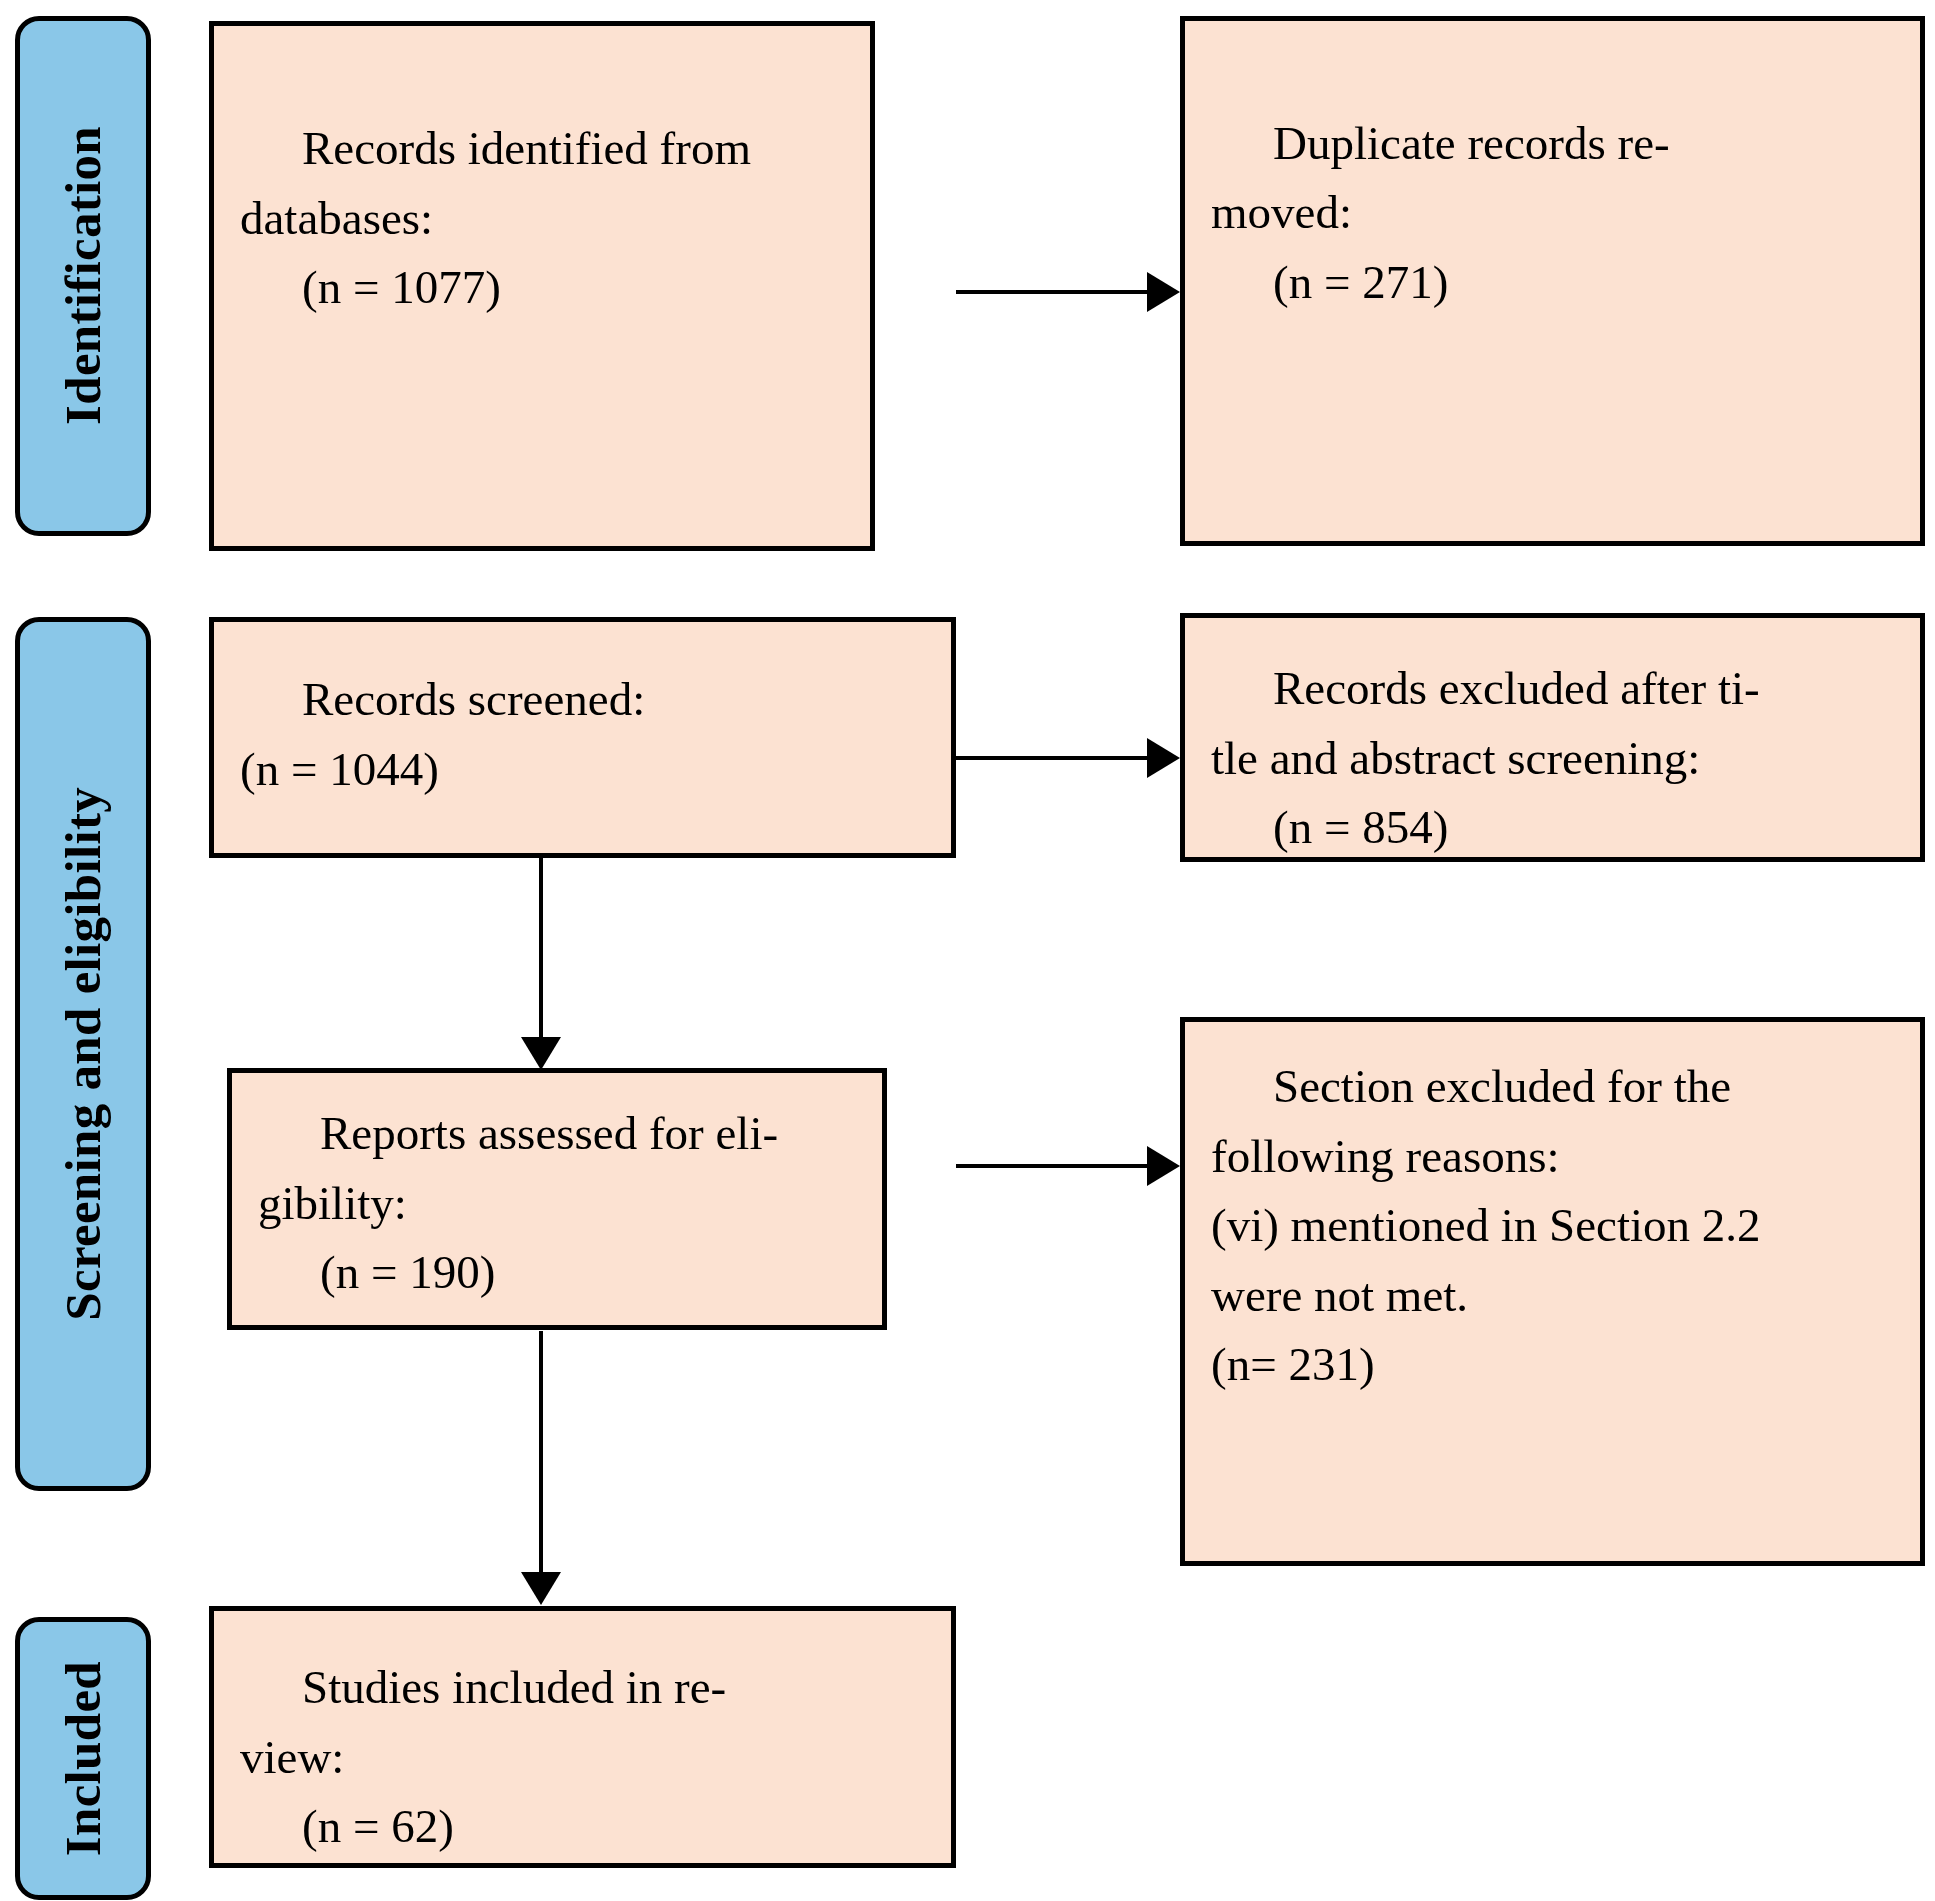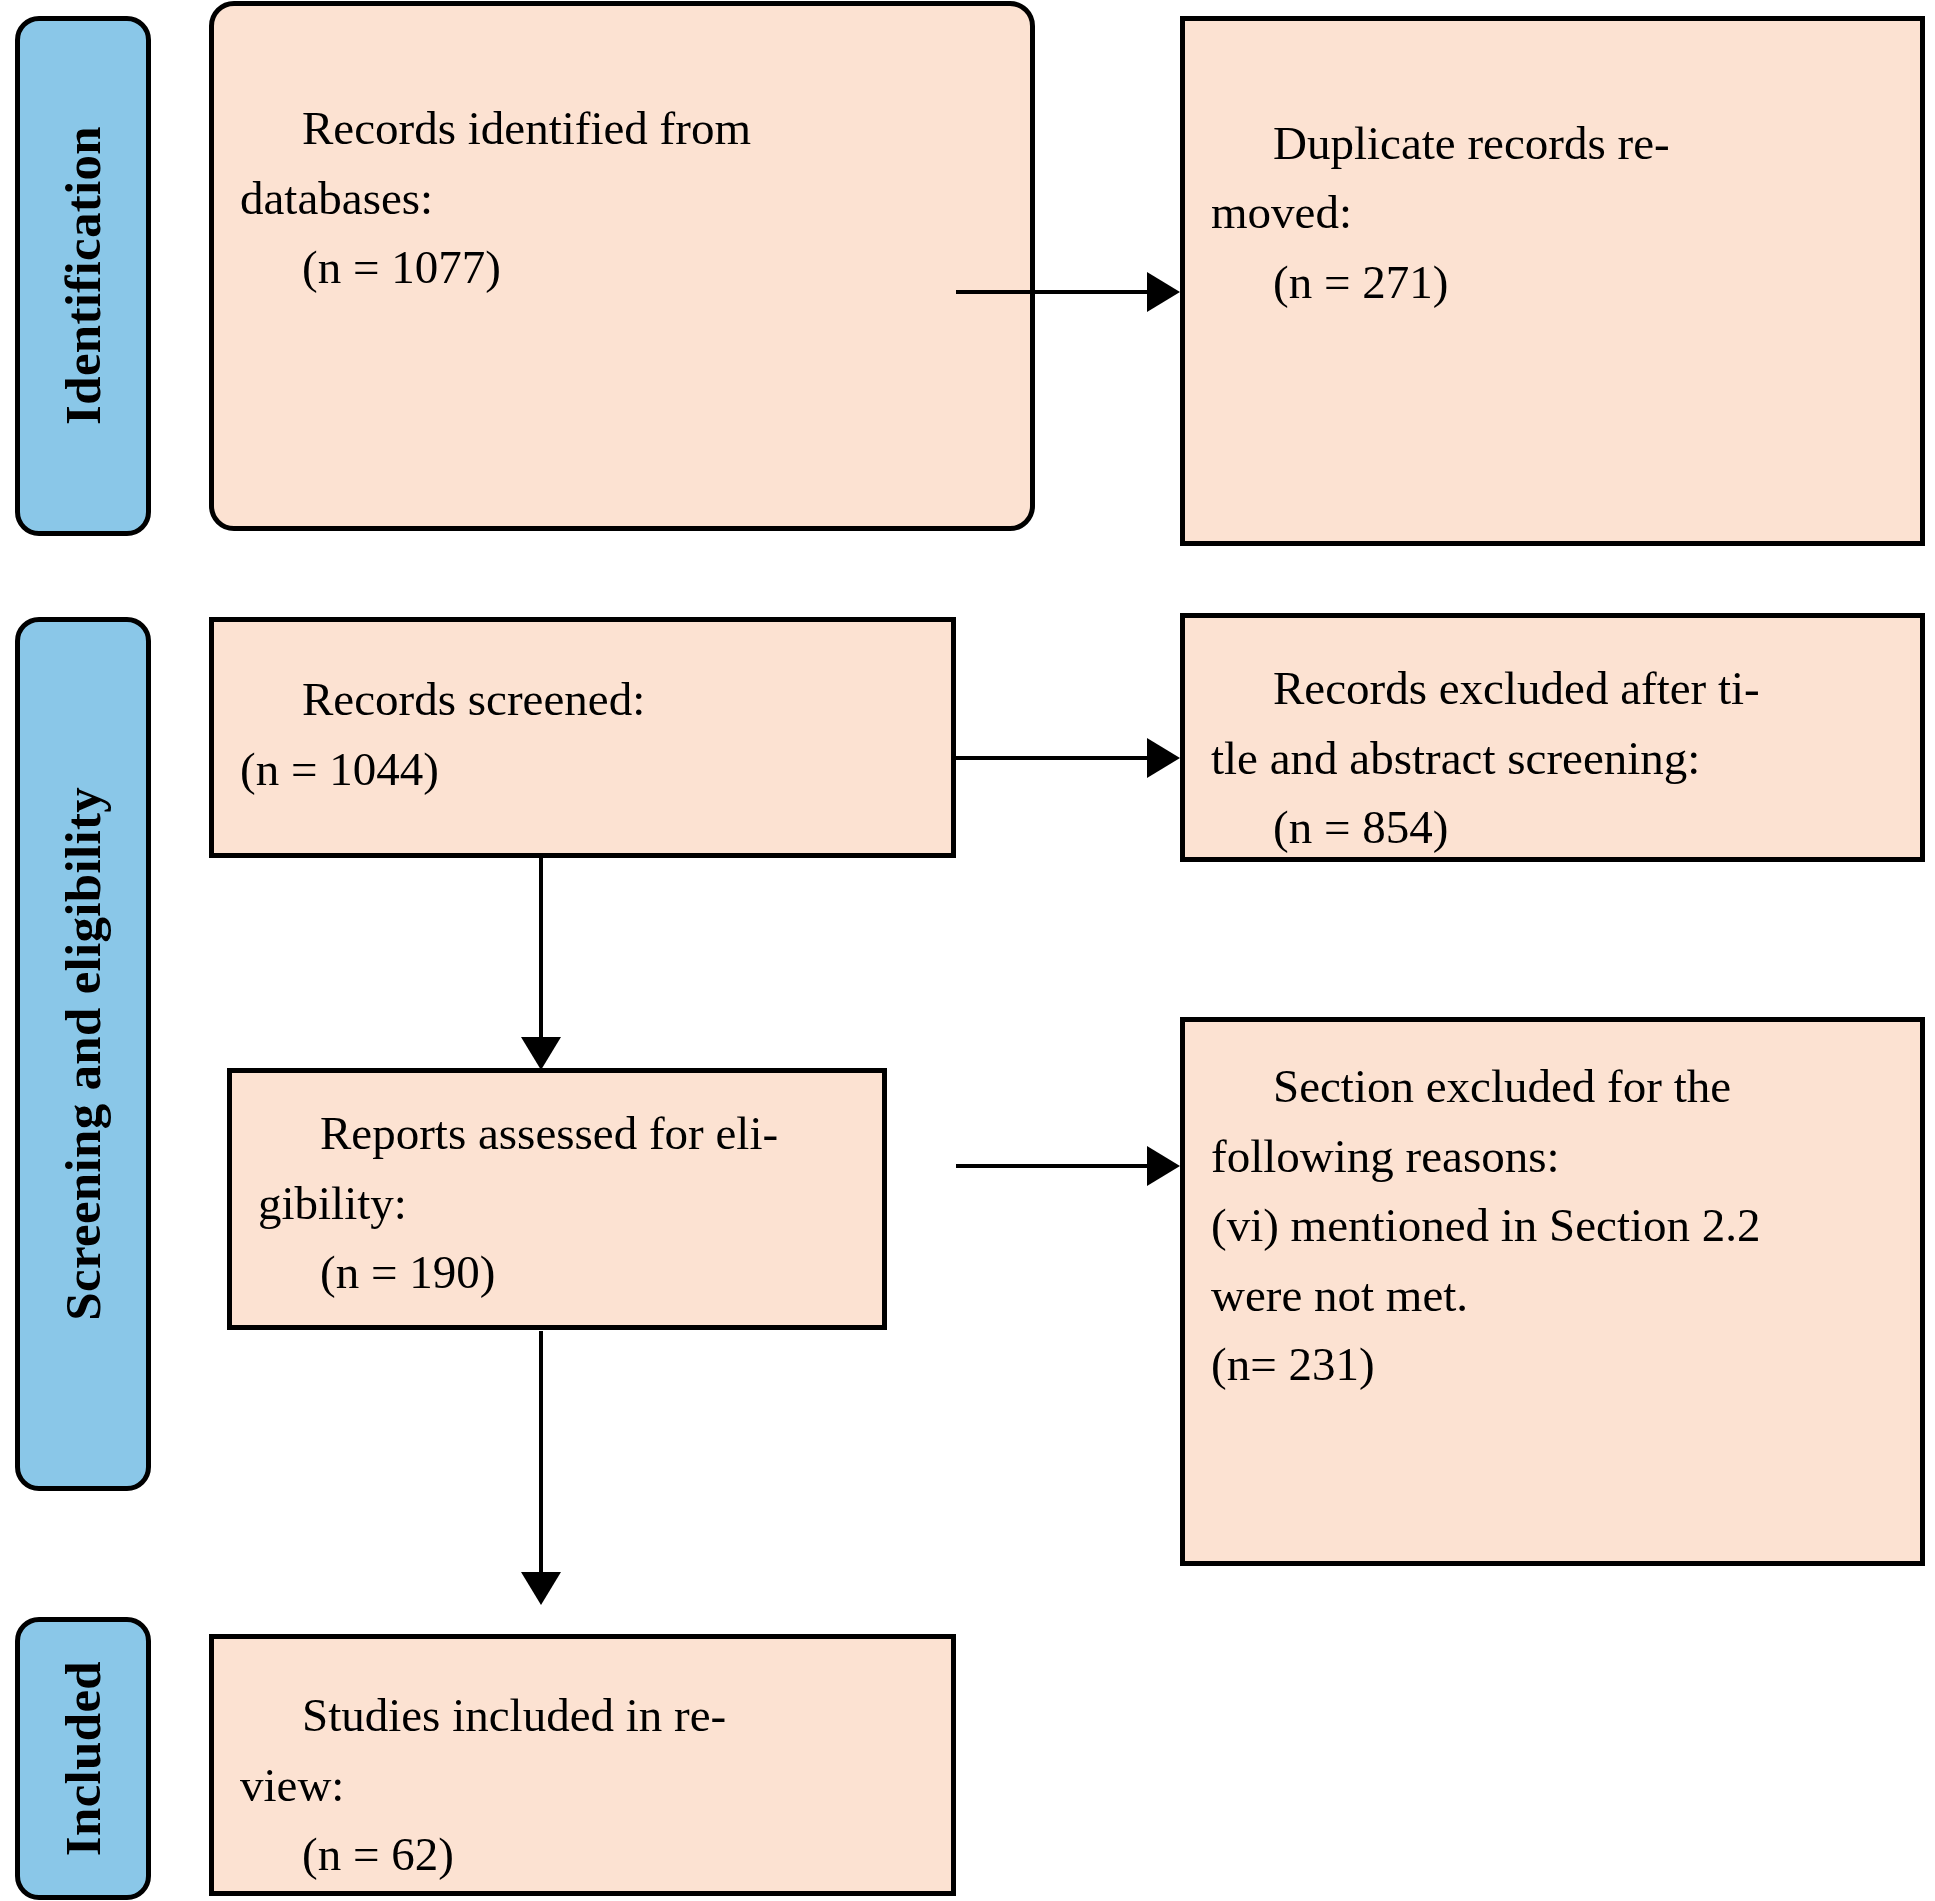--- a/index.html
+++ b/index.html
@@ -110,21 +110,21 @@
   </div>
 
   <div class="stage" style="left:14.7px; top:617px; width:136px; height:874px;">
     <span class="stage-label" style="font-size:51px;">Screening and eligibility</span>
   </div>
 
   <div class="stage" style="left:14.7px; top:1617px; width:136px; height:283px;">
     <span class="stage-label" style="font-size:51px;">Included</span>
   </div>
 
-  <div class="box" style="left:209px; top:1px; width:826px; height:530px;border-radius:25px;">
+  <div class="box" style="left:209px; top:21px; width:666px; height:530px;">
     <div class="box-text" style="top:88px;">
       <span class="indented">Records identified from</span>
       <span class="plain">databases:</span>
       <span class="plain" style="padding-left:62px;">(n = 1077)</span>
     </div>
   </div>
 
   <div class="box" style="left:1180px; top:15.7px; width:745px; height:530px;">
     <div class="box-text" style="top:88px;">
       <span class="indented">Duplicate records re-</span>
@@ -184,21 +184,21 @@
   <div class="conn">
     <div class="h-line" style="left:956px; top:1164px; width:194px;"></div>
     <div class="arrow-right" style="left:1147px; top:1146px;"></div>
   </div>
 
   <div class="conn">
     <div class="v-line" style="left:539px; top:1331px; height:247px;"></div>
     <div class="arrow-down" style="left:521px; top:1572px;"></div>
   </div>
 
-  <div class="box" style="left:209px; top:1606px; width:747px; height:262px;margin-top:28px;">
+  <div class="box" style="left:209px; top:1606px; width:747px; height:262px;">
     <div class="box-text" style="top:42px;">
       <span class="indented">Studies included in re-</span>
       <span class="plain">view:</span>
       <span class="plain" style="padding-left:62px;">(n = 62)</span>
     </div>
   </div>
 
 </div>
 
 

